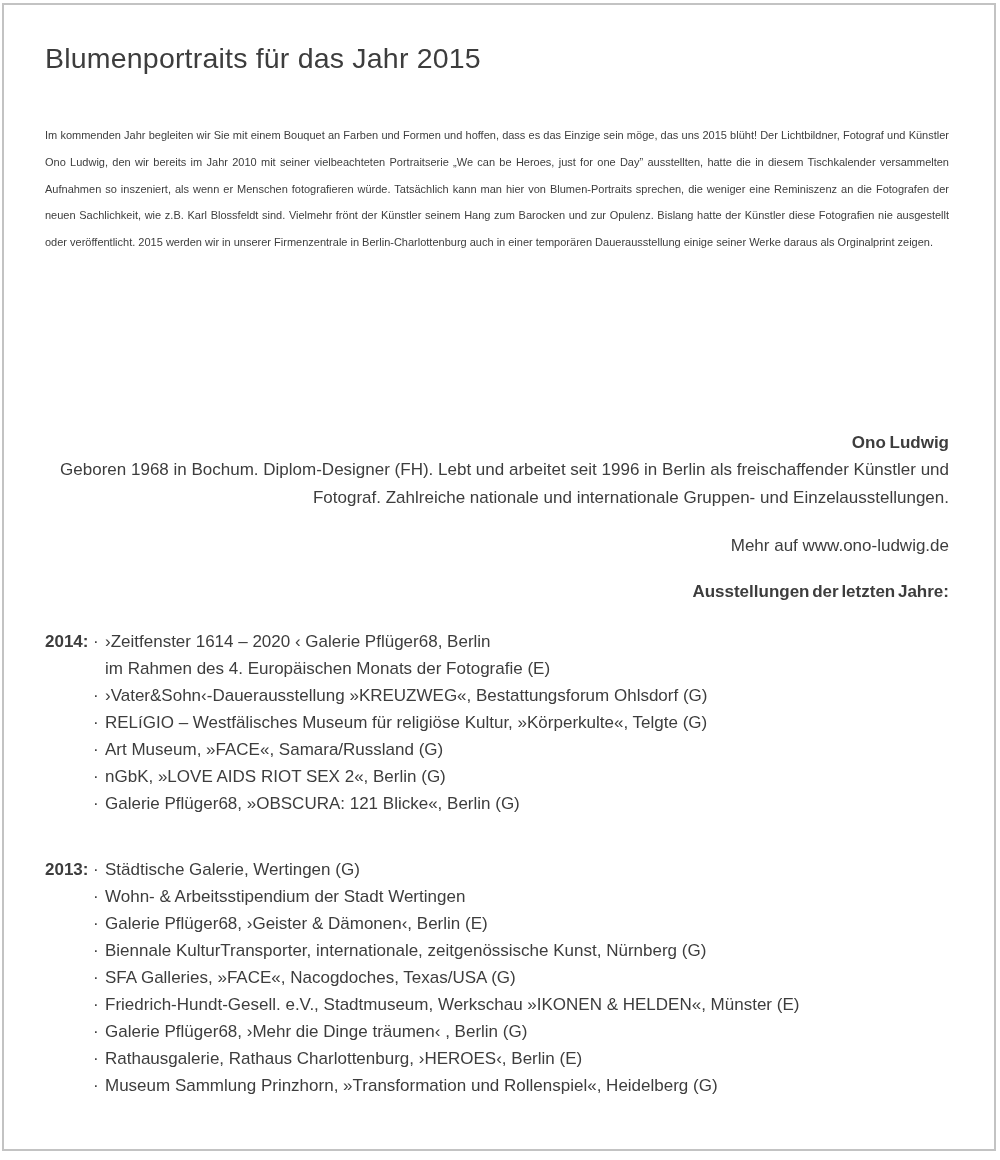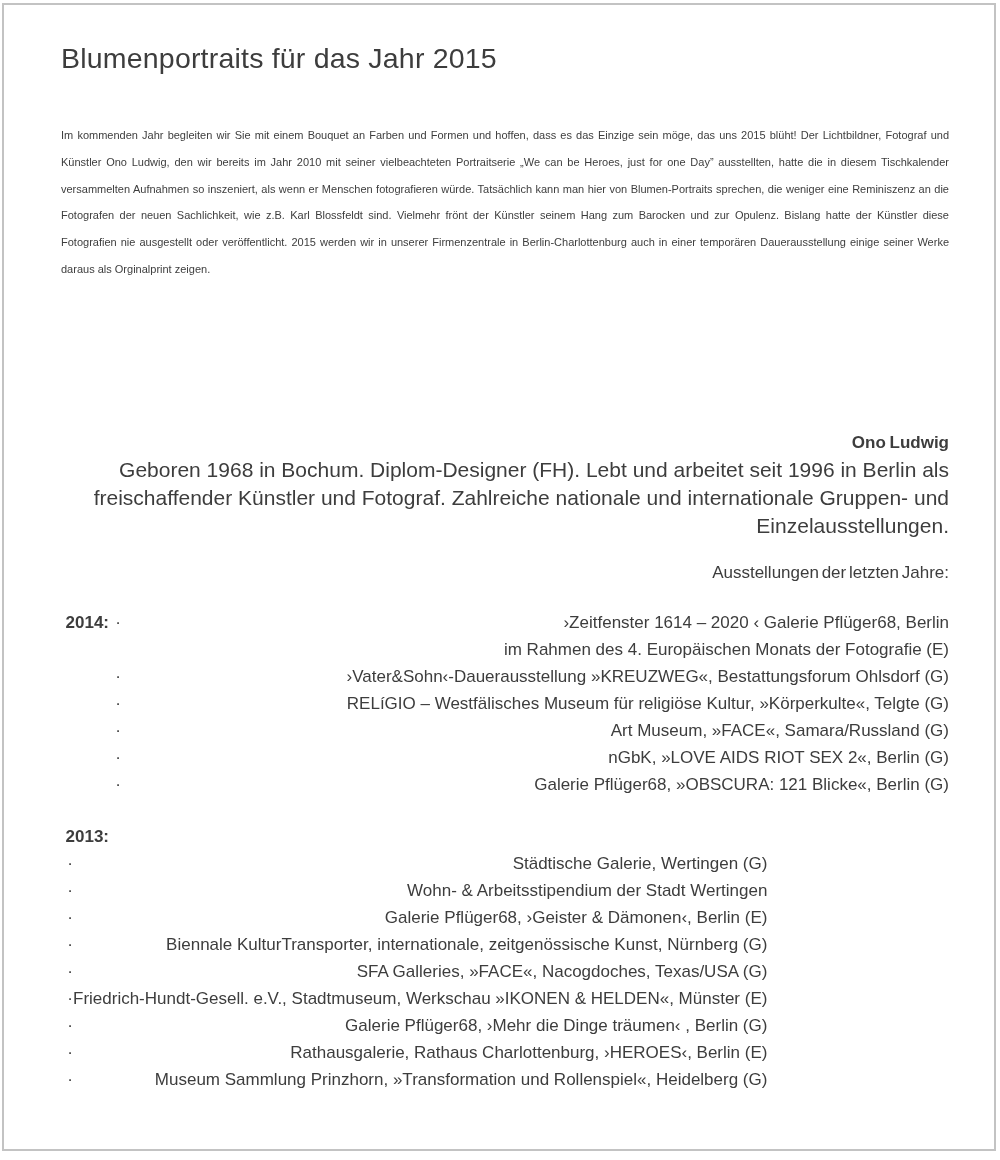--- a/index.html
+++ b/index.html
@@ -19,21 +19,20 @@
   }
   .page{
     position:absolute;
     left:2px;
     top:3px;
     width:994px;
     height:1148px;
     box-sizing:border-box;
     border:2px solid var(--border-color);
     background:var(--bg-color);
-    padding-left:16px;
   }
   .content{
     padding:0 45px 0 41px;
   }
   h1.title{
     margin:37px 0 0 0;
     font-size:28.5px;
     line-height:33px;
     font-weight:400;
     letter-spacing:0.2px;
@@ -47,47 +46,45 @@
     min-height:241px;
   }
   .artist-name{
     margin-top:66px;
     font-size:17px;
     line-height:27px;
     font-weight:700;
     word-spacing:-1px;
   }
   .artist-bio{
-    font-size:21px;
+    font-size:17px;
     line-height:28px;
     min-height:56px;
   }
   .more{
     margin-top:20px;
     font-size:17px;
     line-height:27px;
   }
   .exh-heading{
     margin-top:19px;
     font-size:17px;
     line-height:27px;
-    font-weight:400;
+    font-weight:700;
     word-spacing:-2px;
   }
   .years{
     margin-top:23px;
   }
   .year-row{
     display:flex;
     align-items:flex-start;
-    text-align:right;
   }
   .year-row + .year-row{
-    margin-top:25px;
-    flex-direction:column;
+    margin-top:39px;
   }
   .year-label{
     width:48px;
     flex-shrink:0;
     font-size:17px;
     line-height:27px;
     font-weight:700;
   }
   .year-items{
     flex:1;
@@ -112,20 +109,21 @@
 
 <div class="page">
   <div class="content">
     <h1 class="title">Blumenportraits für das Jahr 2015</h1>
 
     <p class="intro">Im kommenden Jahr begleiten wir Sie mit einem Bouquet an Farben und Formen und hoffen, dass es das Einzige sein möge, das uns 2015 blüht! Der Lichtbildner, Fotograf und Künstler Ono Ludwig, den wir bereits im Jahr 2010 mit seiner vielbeachteten Portraitserie „We can be Heroes, just for one Day” ausstellten, hatte die in diesem Tischkalender versammelten Aufnahmen so inszeniert, als wenn er Menschen fotografieren würde. Tatsächlich kann man hier von Blumen-Portraits sprechen, die weniger eine Reminiszenz an die Fotografen der neuen Sachlichkeit, wie z.B. Karl Blossfeldt sind. Vielmehr frönt der Künstler seinem Hang zum Barocken und zur Opulenz. Bislang hatte der Künstler diese Fotografien nie ausgestellt oder veröffentlicht. 2015 werden wir in unserer Firmenzentrale in Berlin-Charlottenburg auch in einer temporären Dauerausstellung einige seiner Werke daraus als Orginalprint zeigen.</p>
 
     <p class="artist-name">Ono Ludwig</p>
     <p class="artist-bio">Geboren 1968 in Bochum. Diplom-Designer (FH). Lebt und arbeitet seit 1996 in Berlin als freischaffender Künstler und Fotograf. Zahlreiche nationale und internationale Gruppen- und Einzelausstellungen.</p>
 
+    <p class="more">Mehr auf www.ono-ludwig.de</p>
 
     <p class="exh-heading">Ausstellungen der letzten Jahre:</p>
 
     <div class="years" id="years-container">
         <div class="year-row">
           <div class="year-label">2014:</div>
           <div class="year-items">
             <div class="exh-line">
               <span class="bullet-cell">·</span>
               <span class="exh-text">›Zeitfenster 1614 – 2020 ‹ Galerie Pflüger68, Berlin</span>

